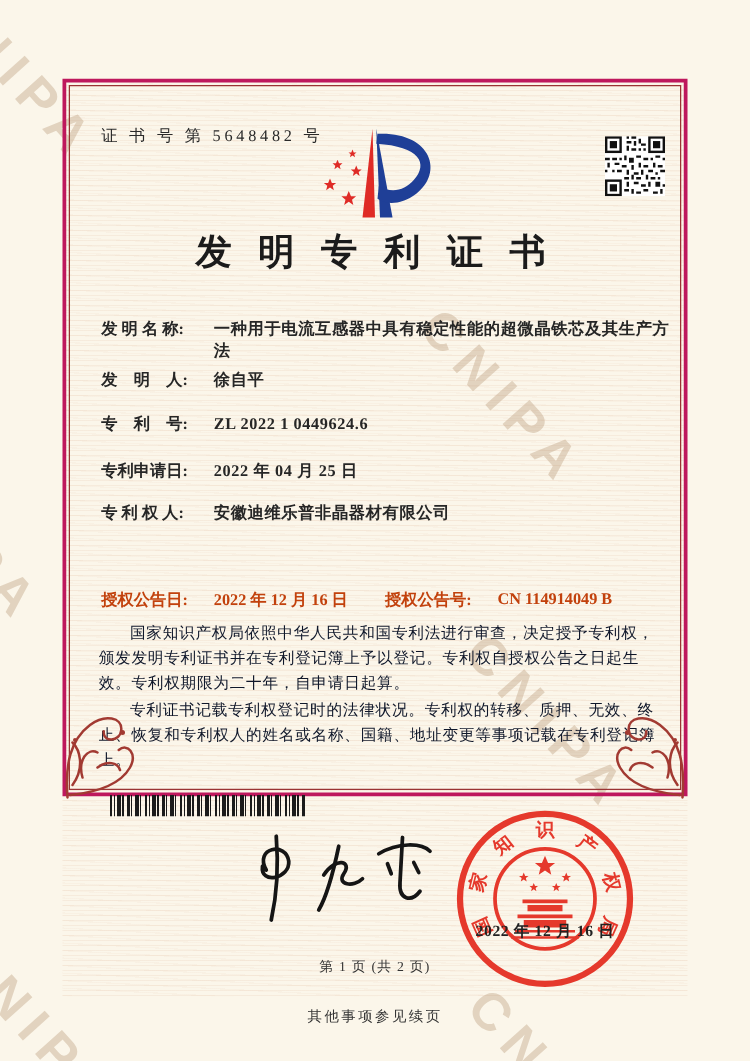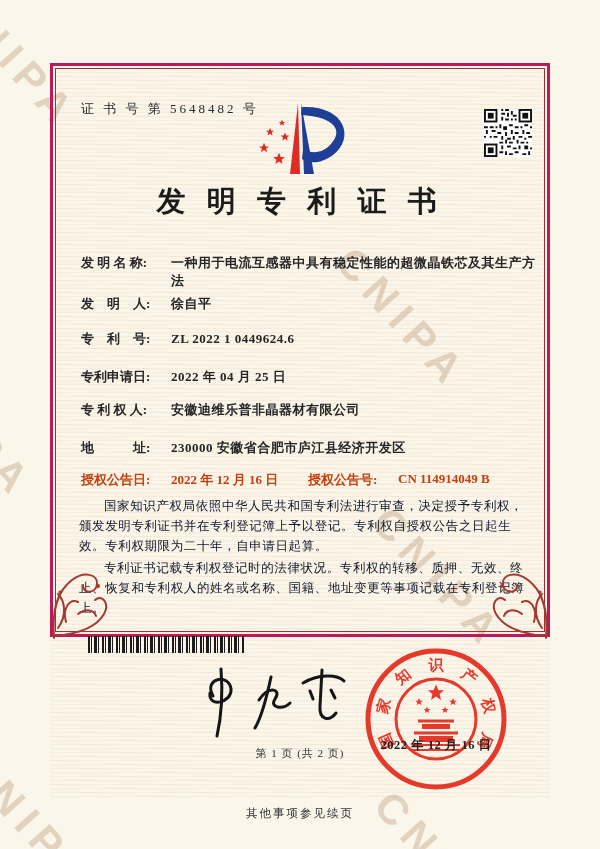--- a/index.html
+++ b/index.html
@@ -89,21 +89,21 @@
   .seal-char.c2{transform:rotate(-38deg)  translateY(-54px);}
   .seal-char.c3{transform:rotate(0deg)    translateY(-54px);}
   .seal-char.c4{transform:rotate(38deg)   translateY(-54px);}
   .seal-char.c5{transform:rotate(76deg)   translateY(-54px);}
   .seal-char.c6{transform:rotate(114deg)  translateY(-54px);}
   .seal-date{
     position:absolute; left:-10px; right:-10px; top:91px; text-align:center;
     font-size:12.5px; font-weight:bold; color:#222; letter-spacing:0.5px;
   }
 
-  .page-no{position:absolute; left:0; top:680px; width:100%; text-align:center; font-size:11px; color:#333; letter-spacing:1px;}
+  .page-no{position:absolute; left:0; top:700px; width:100%; text-align:center; font-size:11px; color:#333; letter-spacing:1px;}
   .footer-note{position:absolute; left:0; top:806px; width:100%; text-align:center; font-size:11.5px; color:#333; letter-spacing:2px; z-index:2;}
 </style>
 </head>
 <body>
 
 <div class="page">
 
   <div class="guilloche"></div>
 
   <div class="wm wm1">CNIPA</div>
@@ -165,24 +165,20 @@
       <span class="field-label">专　利　号:</span>
       <span class="field-value">ZL 2022 1 0449624.6</span>
     </div>
     <div class="field-row fr4">
       <span class="field-label">专利申请日:</span>
       <span class="field-value">2022 年 04 月 25 日</span>
     </div>
     <div class="field-row fr5">
       <span class="field-label">专 利 权 人:</span>
       <span class="field-value">安徽迪维乐普非晶器材有限公司</span>
-    </div>
-    <div class="field-row fr6">
-      <span class="field-label">地　　　址:</span>
-      <span class="field-value">230000  安徽省合肥市庐江县经济开发区</span>
     </div>
 
     <div class="grant-row">
       <span class="gl1">授权公告日:</span>
       <span class="gv1">2022 年 12 月 16 日</span>
       <span class="gl2">授权公告号:</span>
       <span class="gv2">CN 114914049 B</span>
     </div>
 
     <div class="body-text">

